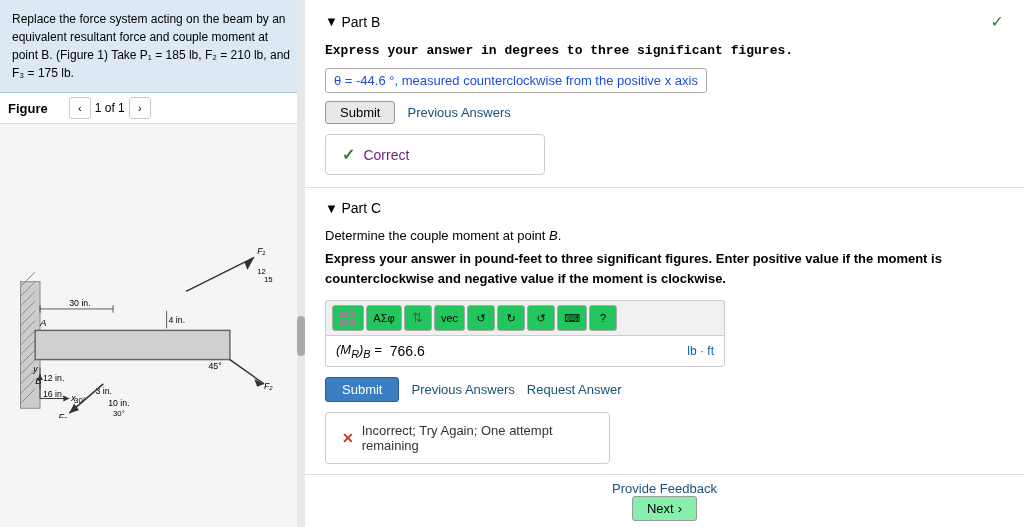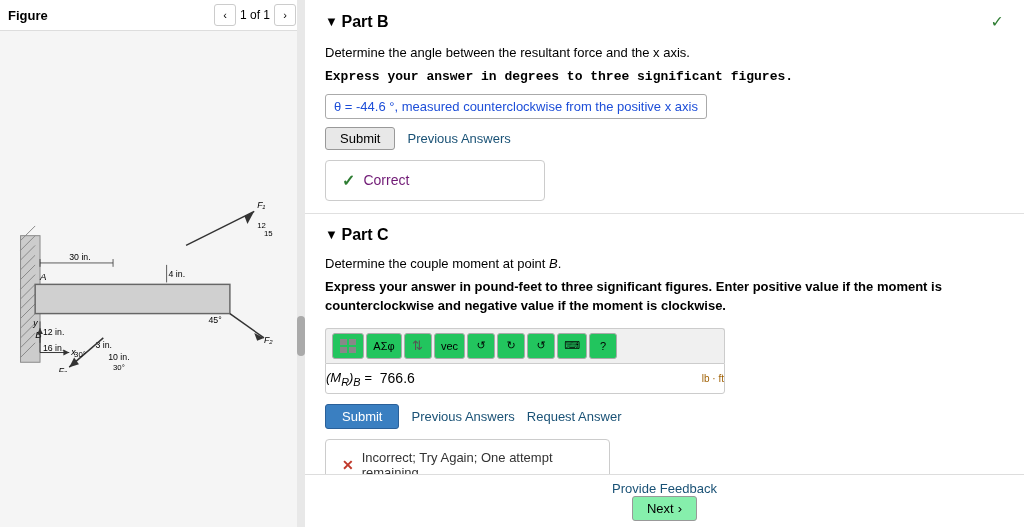--- a/index.html
+++ b/index.html
@@ -35,21 +35,21 @@
     .figure-area {
       flex: 1;
       display: flex;
       flex-direction: column;
       overflow: hidden;
     }
 
     .figure-header {
       display: flex;
       align-items: center;
-      justify-content: space-between;
+      justify-content: flex-start;
       padding: 4px 8px;
       border-bottom: 1px solid #ddd;
       gap: 21px;
     }
 
     .figure-title {
       font-weight: bold;
       font-size: 13px;
     }
 
@@ -102,22 +102,22 @@
       position: relative;
     }
 
     
     .part-section {
       padding: 12px 20px;
       border-bottom: 1px solid #e0e0e0;
     }
 
     .part-label {
-      font-weight: bold;
-      font-size: 16px;
+      font-weight: normal;
+      font-size: 14px;
     }
 
     .checkmark-green {
       color: #2e7d32;
       font-size: 16px;
       margin-left: auto;
     }
 
     .question-text {
       font-size: 13px;
@@ -244,43 +244,43 @@
     .toolbar-btn.wide {
       min-width: 36px;
     }
 
     
     .math-input-area {
       display: flex;
       align-items: center;
       border: 1px solid #ccc;
       border-radius: 0 0 3px 3px;
-      padding: 6px 0;
+      padding: 6px 10px;
       width: 400px;
       background: #fff;
       margin-bottom: 10px;
     }
 
     .math-label {
       font-style: italic;
       font-size: 13px;
       margin-right: 8px;
       white-space: nowrap;
     }
 
     .math-input {
       flex: 1;
       border: none;
       outline: none;
       font-size: 14px;
     }
 
     .math-unit {
-      font-size: 10px;
-      color: #a16207;
+      font-size: 12px;
+      color: #0369a1;
       margin-left: 4px;
       white-space: nowrap;
     }
 
     .submit-row-c {
       display: flex;
       align-items: center;
       gap: 12px;
       margin-bottom: 10px;
     }
@@ -382,20 +382,23 @@
       display: flex;
       align-items: center;
       margin-bottom: 12px;
     }
   </style>
 </head>
 <body>
 
 <div class="left-panel-wrapper">
   <div class="left-panel">
+    <div class="problem-statement">
+      <span>Replace the force system acting on the beam by an equivalent resultant force and couple moment at point B. (Figure 1) Take P₁ = 185 lb, F₂ = 210 lb, and F₃ = 175 lb.</span>
+    </div>
     <div class="figure-area">
       <div class="figure-header">
         <span class="figure-title">Figure</span>
         <div class="figure-nav">
           <button>‹</button>
           <span>1 of 1</span>
           <button>›</button>
         </div>
       </div>
       <div class="figure-image-area">
@@ -478,21 +481,20 @@
 <div class="right-panel">
 
   <div class="part-section">
     <div class="part-b-header-row">
       <span class="collapse-arrow">▼</span>
       &nbsp;
       <span class="part-label">Part B</span>
       <span class="checkmark-green" style="margin-left: auto;">✓</span>
     </div>
 
-    <div class="question-text">Determine the angle between the resultant force and the x axis.</div>
     <div class="express-answer">Express your answer in degrees to three significant figures.</div>
 
     <div class="answer-field-row">
       <div class="answer-field-box">θ =  -44.6 °, measured counterclockwise from the positive x axis</div>
     </div>
 
     <div class="submit-row">
       <button class="submit-btn">Submit</button>
       <a class="link-btn">Previous Answers</a>
     </div>

